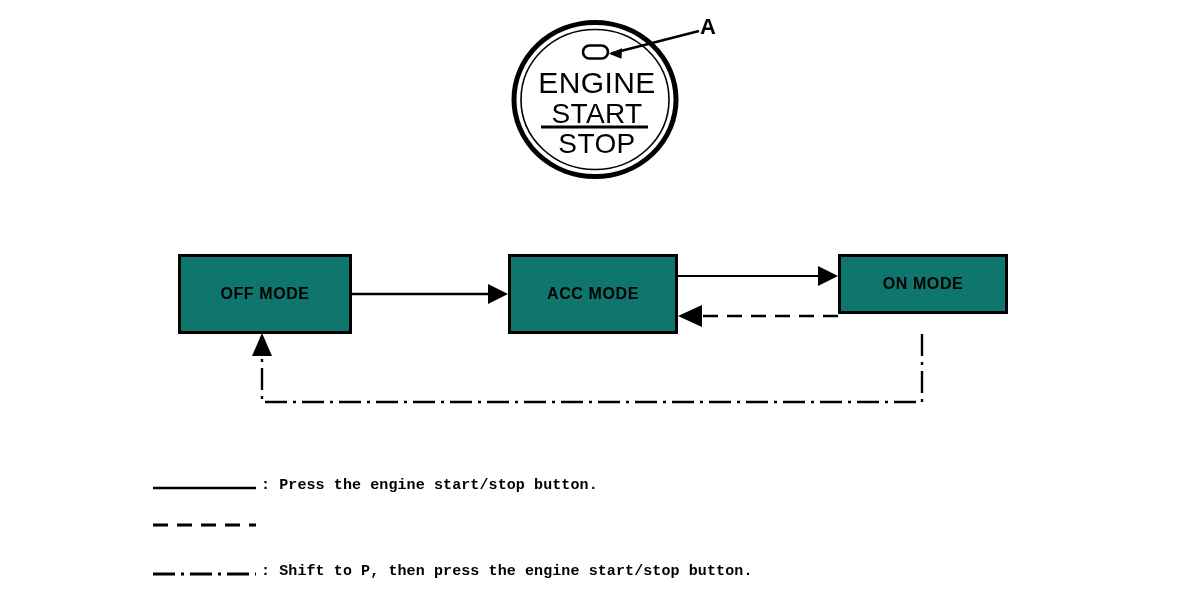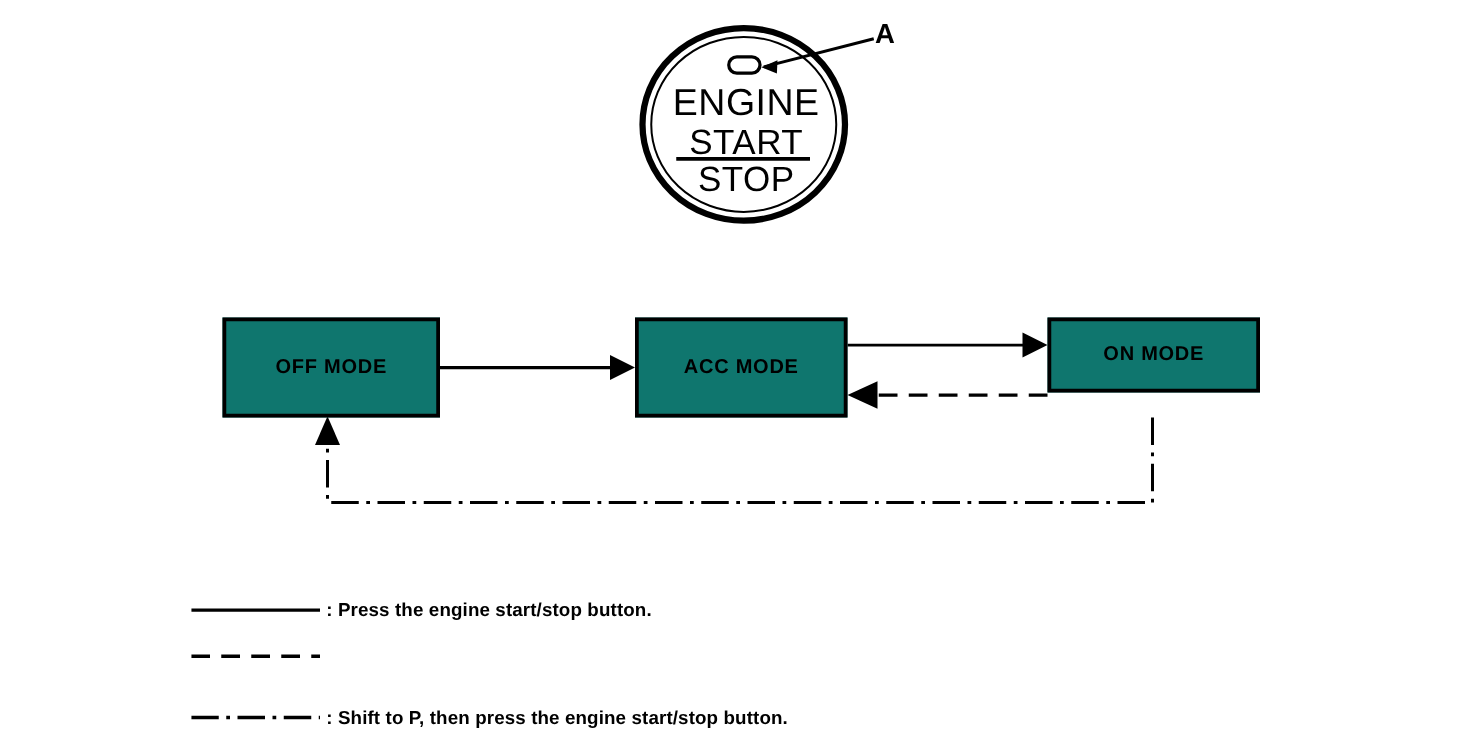--- a/index.html
+++ b/index.html
@@ -84,22 +84,22 @@
   }
   #box-off  { left: 178px; top: 254px; width: 174px; height: 80px; }
   #box-acc  { left: 508px; top: 254px; width: 170px; height: 80px; text-align: right; }
   #box-on   { left: 838px; top: 254px; width: 170px; height: 60px; }
   
   .legend-row {
     position: absolute;
     left: 153px;
     height: 22px;
     display: flex;
-    align-items: center;
     white-space: nowrap;
+    font-family: Liberation Mono, monospace;
   }
   #legend-row-0 { top: 477px; }
   #legend-row-1 { top: 514px; }
   #legend-row-2 { top: 551px; margin-top: 12px; }
   .legend-sample {
     position: relative;
     width: 103px;
     height: 22px;
     flex: 0 0 103px;
   }

